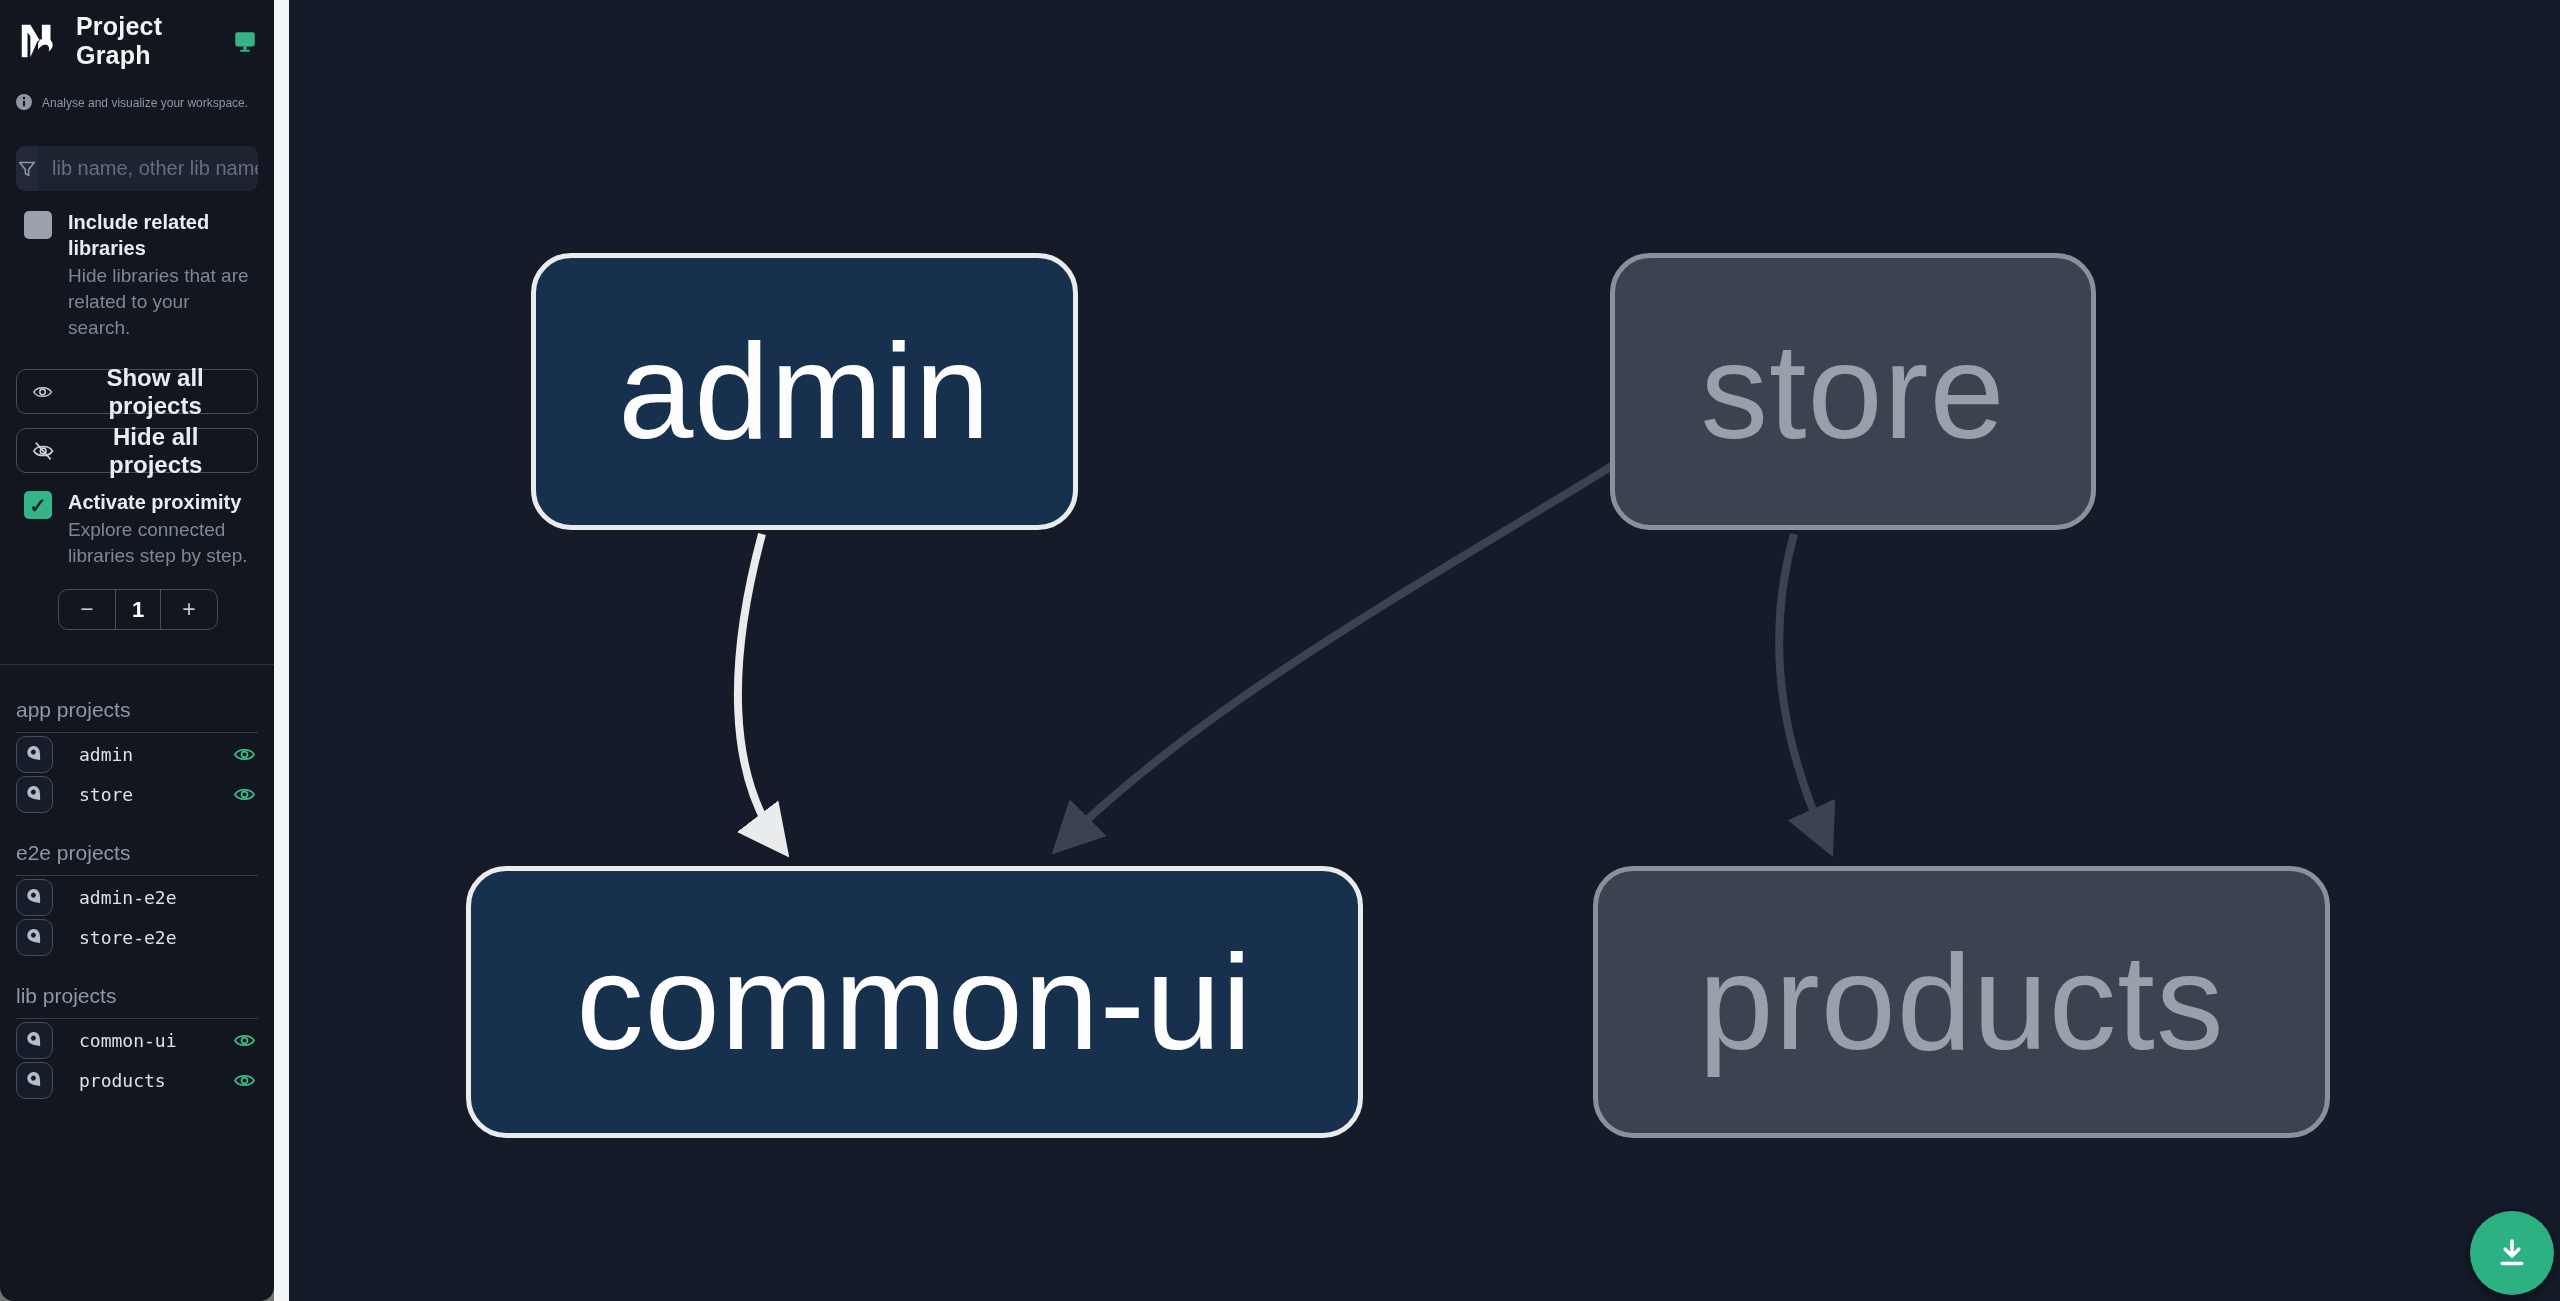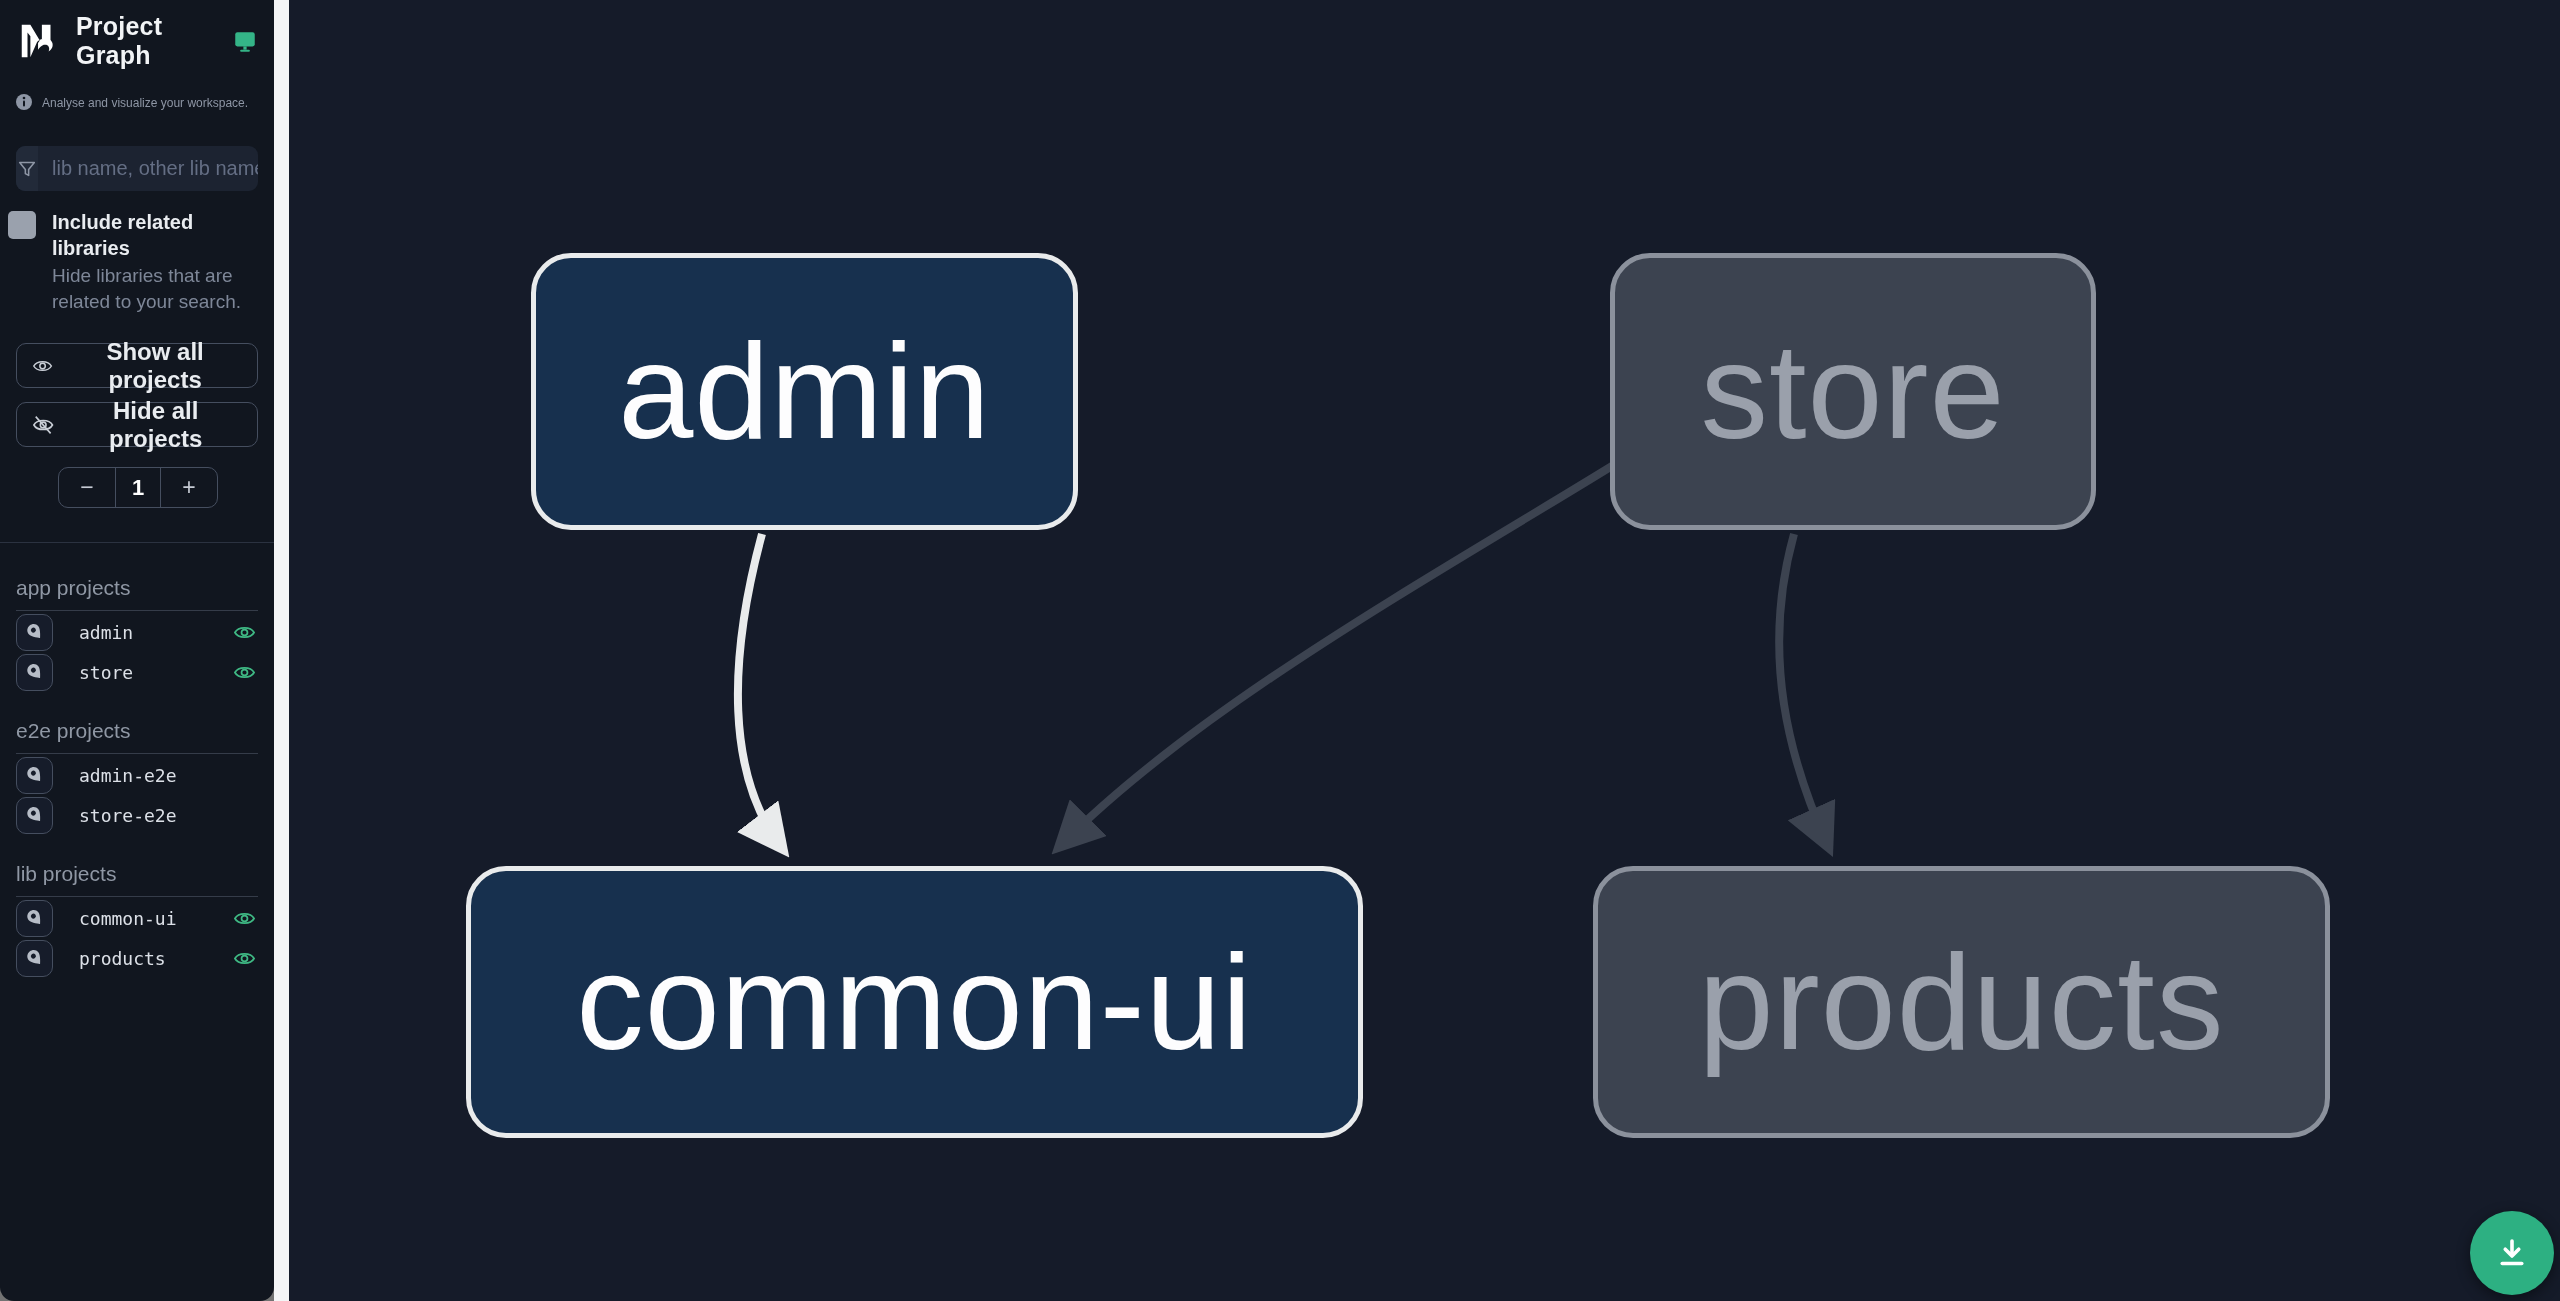--- a/index.html
+++ b/index.html
@@ -22,21 +22,21 @@
            color:#8e96a5;font-size:12px;}
 
   .search{display:flex;align-items:stretch;margin:36px 16px 0 16px;height:45px;
           background:#1c2331;border-radius:9px;overflow:hidden;}
   .search-iconbox{width:46px;display:grid;place-items:center;background:#222a39;}
   .search input{flex:1;border:0;outline:none;background:transparent;color:#c9cfda;
           font-size:20px;padding:0 14px;font-family:"Liberation Sans",sans-serif;}
   .search input::placeholder{color:#646e84;}
 
   .opt{display:grid;grid-template-columns:28px 1fr;column-gap:16px;
-       padding:0 8px;margin-top:18px;}
+       padding:0 24px;margin-top:18px;}
   .cb{width:28px;height:28px;border-radius:5px;margin-top:2px;cursor:pointer;}
   .cb-gray{background:#9aa1ad;}
   .cb-white{background:#ffffff;}
   .cb-green{background:#34b487;display:grid;place-items:center;}
   .cb-green::after{content:"✓";color:#1b2534;font-size:21px;font-weight:700;line-height:1;}
   .opt-label{color:#e9ecf0;font-size:20px;font-weight:700;line-height:26px;}
   .opt-desc{color:#7e8798;font-size:19px;line-height:26px;margin-top:2px;max-width:218px;}
 
   .side-btn{display:flex;align-items:center;gap:15px;width:242px;margin:14px 16px 0 16px;
             height:45px;padding:0 15px;background:transparent;border:1.5px solid #454e5f;
@@ -145,20 +145,27 @@
     <button class="side-btn btn-gap">
       <svg width="24" height="24" viewBox="0 0 24 24">
         <path d="M2 12 C5.5 5.5 18.5 5.5 22 12 C18.5 18.5 5.5 18.5 2 12 Z" fill="none" stroke="#c9ced6" stroke-width="1.7"></path>
         <circle cx="12" cy="12" r="3.1" fill="none" stroke="#c9ced6" stroke-width="1.7"></circle>
         <line x1="4" y1="3" x2="20" y2="21" stroke="#c9ced6" stroke-width="1.7"></line>
       </svg>
       <span>Hide all projects</span>
     </button>
 
 
+    <div class="opt" style="margin-top:16px;">
+      <span class="cb cb-green"></span>
+      <div>
+        <div class="opt-label">Activate proximity</div>
+        <div class="opt-desc">Explore connected libraries step by step.</div>
+      </div>
+    </div>
 
     <div class="stepper">
       <button class="step-btn left">−</button>
       <div class="step-value">1</div>
       <button class="step-btn right">+</button>
     </div>
 
     <div class="side-sep"></div>
 
     <div class="section">

